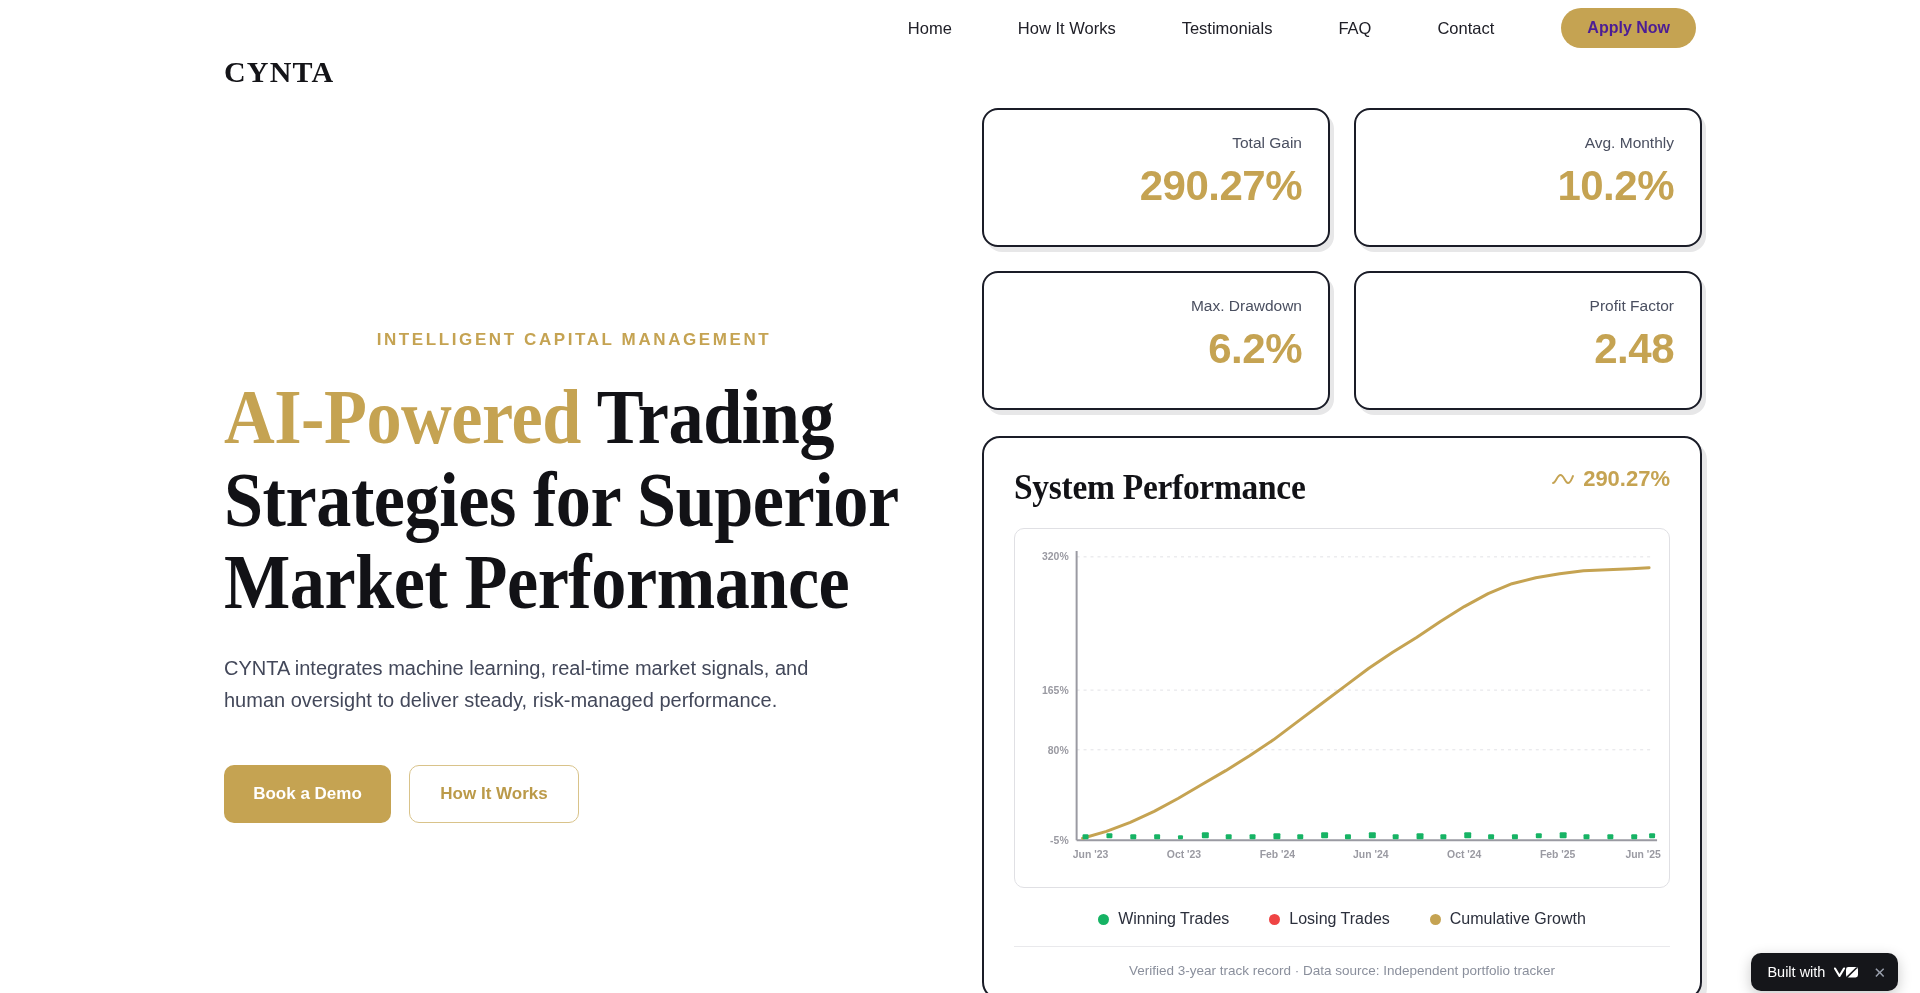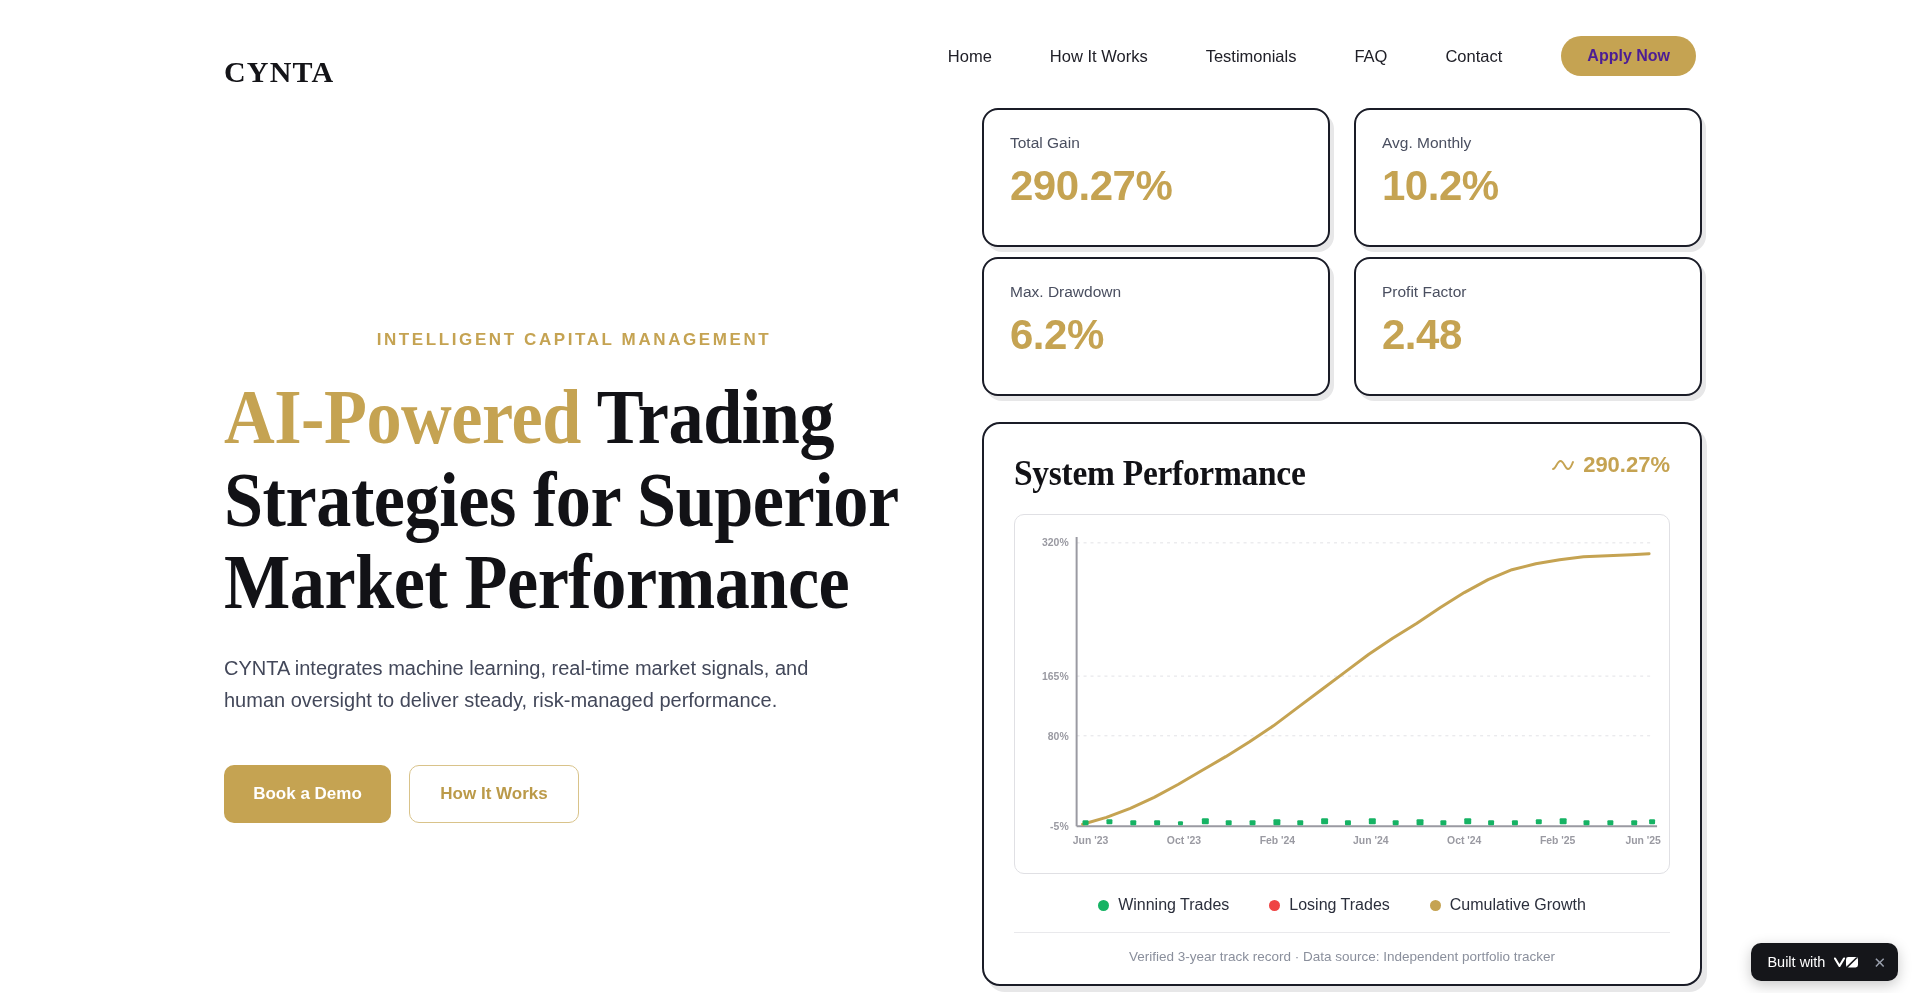--- a/index.html
+++ b/index.html
@@ -32,24 +32,24 @@
     font-family: "Liberation Serif", serif;
     font-size: 30px;
     font-weight: 700;
     letter-spacing: 1.2px;
     color: #141418;
     margin-top: 31px;
   }
   .nav {
     position: absolute;
     right: 224px;
-    top: 36px;
+    top: 8px;
     display: flex;
     align-items: center;
-    gap: 4px;
+    gap: 12px;
   }
   .nav-link {
     font-size: 16.5px;
     color: #202028;
     padding: 0 27px;
     line-height: 40px;
     text-decoration: none;
     white-space: nowrap;
     cursor: pointer;
   }
@@ -135,21 +135,22 @@
   .right-panel {
     position: absolute;
     left: 982px;
     top: 108px;
     width: 720px;
   }
   .stat-grid {
     display: grid;
     grid-template-columns: 348px 348px;
     grid-template-rows: 139px 139px;
-    gap: 10px 24px;
+    gap: 24px 24px;
+    text-align: right;
   }
   .stat-card {
     position: relative;
     background: #ffffff;
     border: 2px solid #1a1c27;
     border-radius: 16px;
     padding: 24px 26px;
     box-shadow: 4px 5px 0 rgba(20,22,34,0.10);
   }
   .stat-label {
@@ -236,21 +237,21 @@
     margin-top: 16px;
     text-align: center;
     font-size: 13.5px;
     color: #8a8f9c;
   }
 
   
   .built-with {
     position: absolute;
     right: 22px;
-    bottom: 12px;
+    bottom: 2px;
     height: 38px;
     display: flex;
     align-items: center;
     gap: 9px;
     background: #15161a;
     color: #ffffff;
     border-radius: 10px;
     padding: 0 12px 0 16px;
     font-size: 14.5px;
     z-index: 60;

